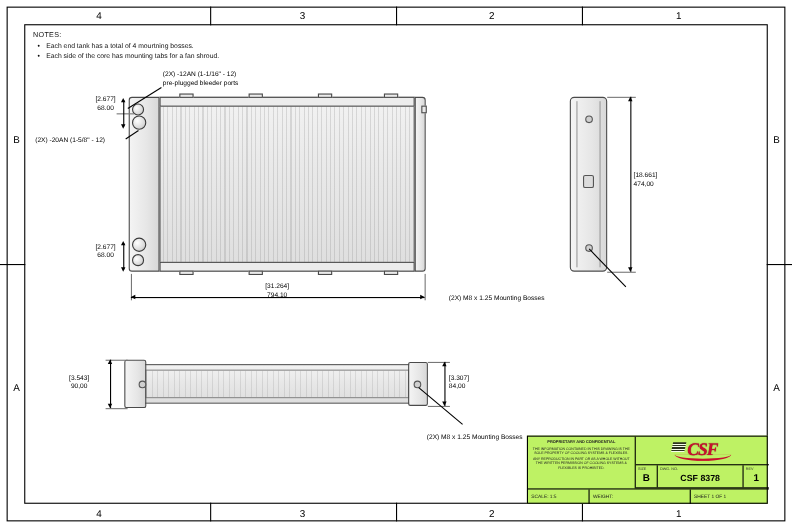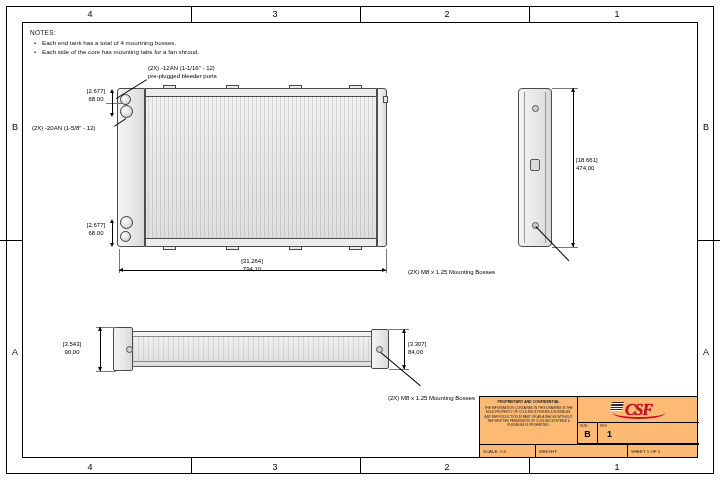--- a/index.html
+++ b/index.html
@@ -179,21 +179,21 @@
 
   
   .titleblock {
     position: absolute;
     right: 22px;
     bottom: 22px;
     width: 219px;
     height: 62px;
     border: 1px solid #000;
     box-sizing: border-box;
-    background: #fdba74;
+    background: #bef264;
     font-size: 5.5px;
   }
   .tb-prop {
     position: absolute;
     left: 0; top: 0;
     width: 98px; height: 47px;
     border-right: 1px solid #000;
     box-sizing: border-box;
     padding: 3px 3px;
     text-align: center;
@@ -487,20 +487,24 @@
         <div class="word">CSF</div>
         <div class="swoosh"></div>
       </div>
     </div>
 
     <div class="tb-row2">
       <div class="tb-cell" style="width:20px;">
         <span class="tb-cap">SIZE</span>
         <div class="tb-val">B</div>
       </div>
+      <div class="tb-cell" style="width:78px;">
+        <span class="tb-cap">DWG.  NO.</span>
+        <div class="tb-val small">CSF 8378</div>
+      </div>
       <div class="tb-cell" style="width:23px;">
         <span class="tb-cap">REV</span>
         <div class="tb-val">1</div>
       </div>
     </div>
 
     <div class="tb-row3">
       <div class="c" style="width:56px;">SCALE: 1:5</div>
       <div class="c" style="width:92px;">WEIGHT:</div>
       <div class="c" style="width:71px;">SHEET 1 OF 1</div>

